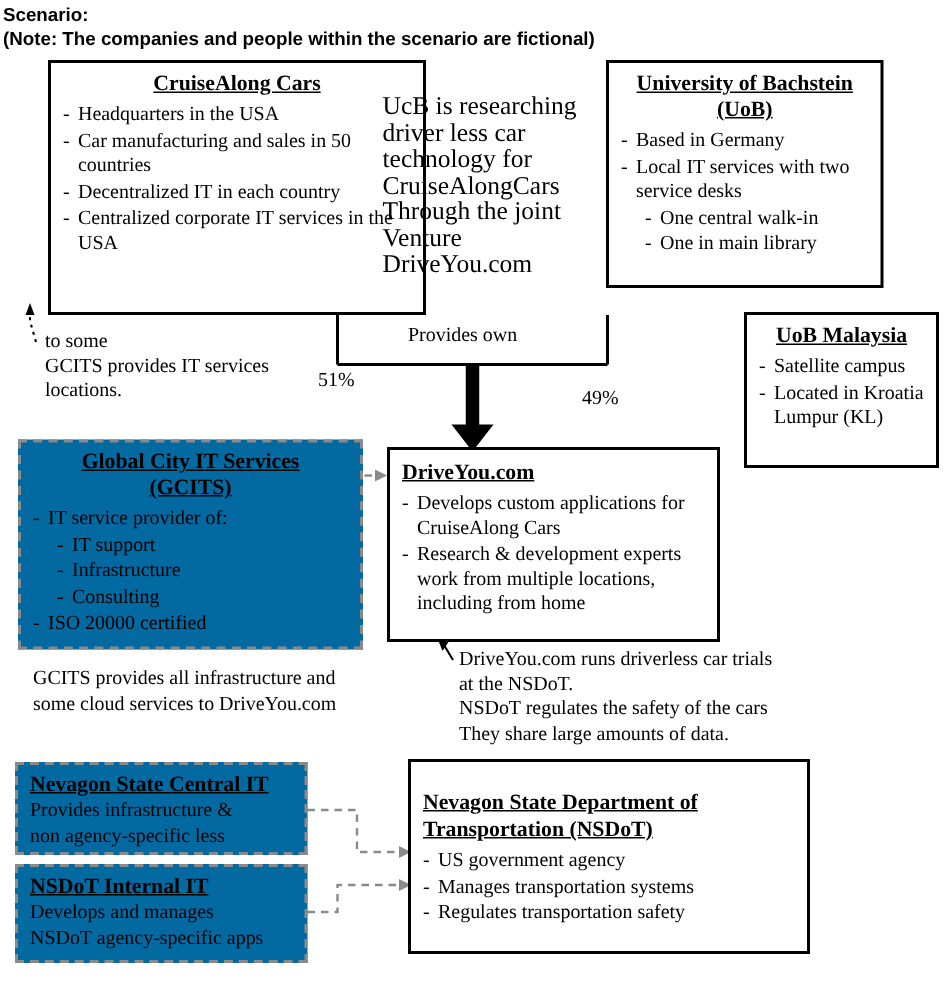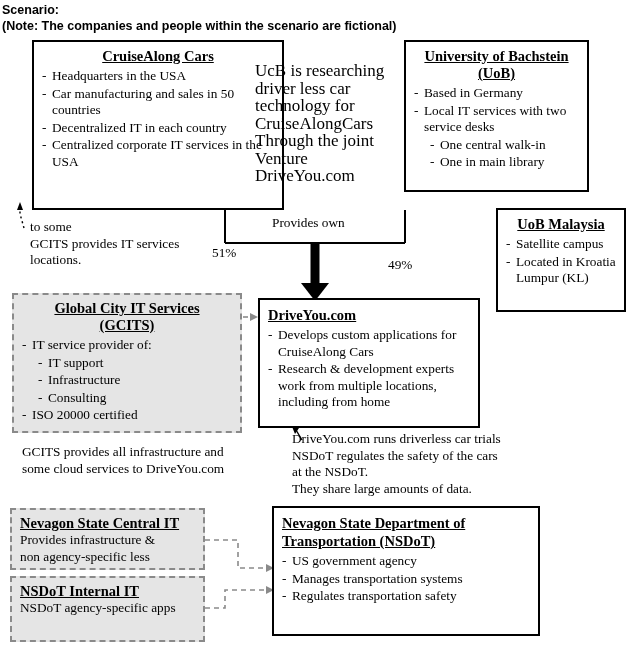--- a/index.html
+++ b/index.html
@@ -26,21 +26,21 @@
     line-height: 16px;
   }
   .box {
     border: 2px solid #000;
     box-sizing: border-box;
     background: #fff;
   }
   .box-dashed {
     border: 2px dashed #8a8a8a;
     box-sizing: border-box;
-    background: #e5e5e5;
+    background: #0369a1;
   }
   .title {
     text-align: center;
     font-weight: bold;
     font-size: 14.5px;
     text-decoration: underline;
     line-height: 17px;
   }
   .title-left {
     text-align: left;
@@ -185,39 +185,40 @@
       <li><span class="dash">-</span><span>Develops custom applications for CruiseAlong Cars</span></li>
       <li><span class="dash">-</span><span>Research &amp; development experts work from multiple locations, including from home</span></li>
     </ul>
   </div>
 
   <div class="abs plain" style="left:22px; top:444px; width:260px;">
     <div>GCITS provides all infrastructure and</div>
     <div>some cloud services to DriveYou.com</div>
   </div>
 
-  <div class="abs plain" style="left:292px; top:431px; width:300px;">
+  <div class="abs plain" style="left:306px; top:431px; width:300px;">
     <div>DriveYou.com runs driverless car trials</div>
+    <div>at the NSDoT.</div>
     <div>NSDoT regulates the safety of the cars</div>
-    <div>at the NSDoT.</div>
     <div>They share large amounts of data.</div>
   </div>
 
   <div class="abs box-dashed" style="left:10px; top:508px; width:195px; height:62px; padding:4px 8px;">
     <div class="title-left">Nevagon State Central IT</div>
     <div class="plain">Provides infrastructure &amp;</div>
     <div class="plain">non agency-specific less</div>
   </div>
 
   <div class="abs box-dashed" style="left:10px; top:576px; width:195px; height:66px; padding:4px 8px;">
     <div class="title-left">NSDoT Internal IT</div>
+    <div class="plain">Develops and manages</div>
     <div class="plain">NSDoT agency-specific apps</div>
   </div>
 
-  <div class="abs box" style="left:272px; top:506px; width:268px; height:130px; padding:6px 8px;">
+  <div class="abs box" style="left:272px; top:506px; width:268px; height:130px; padding:18px 8px;">
     <div class="title-left">Nevagon State Department of</div>
     <div class="title-left">Transportation (NSDoT)</div>
     <ul class="bul">
       <li><span class="dash">-</span><span>US government agency</span></li>
       <li><span class="dash">-</span><span>Manages transportation systems</span></li>
       <li><span class="dash">-</span><span>Regulates transportation safety</span></li>
     </ul>
   </div>
 
 </div>

